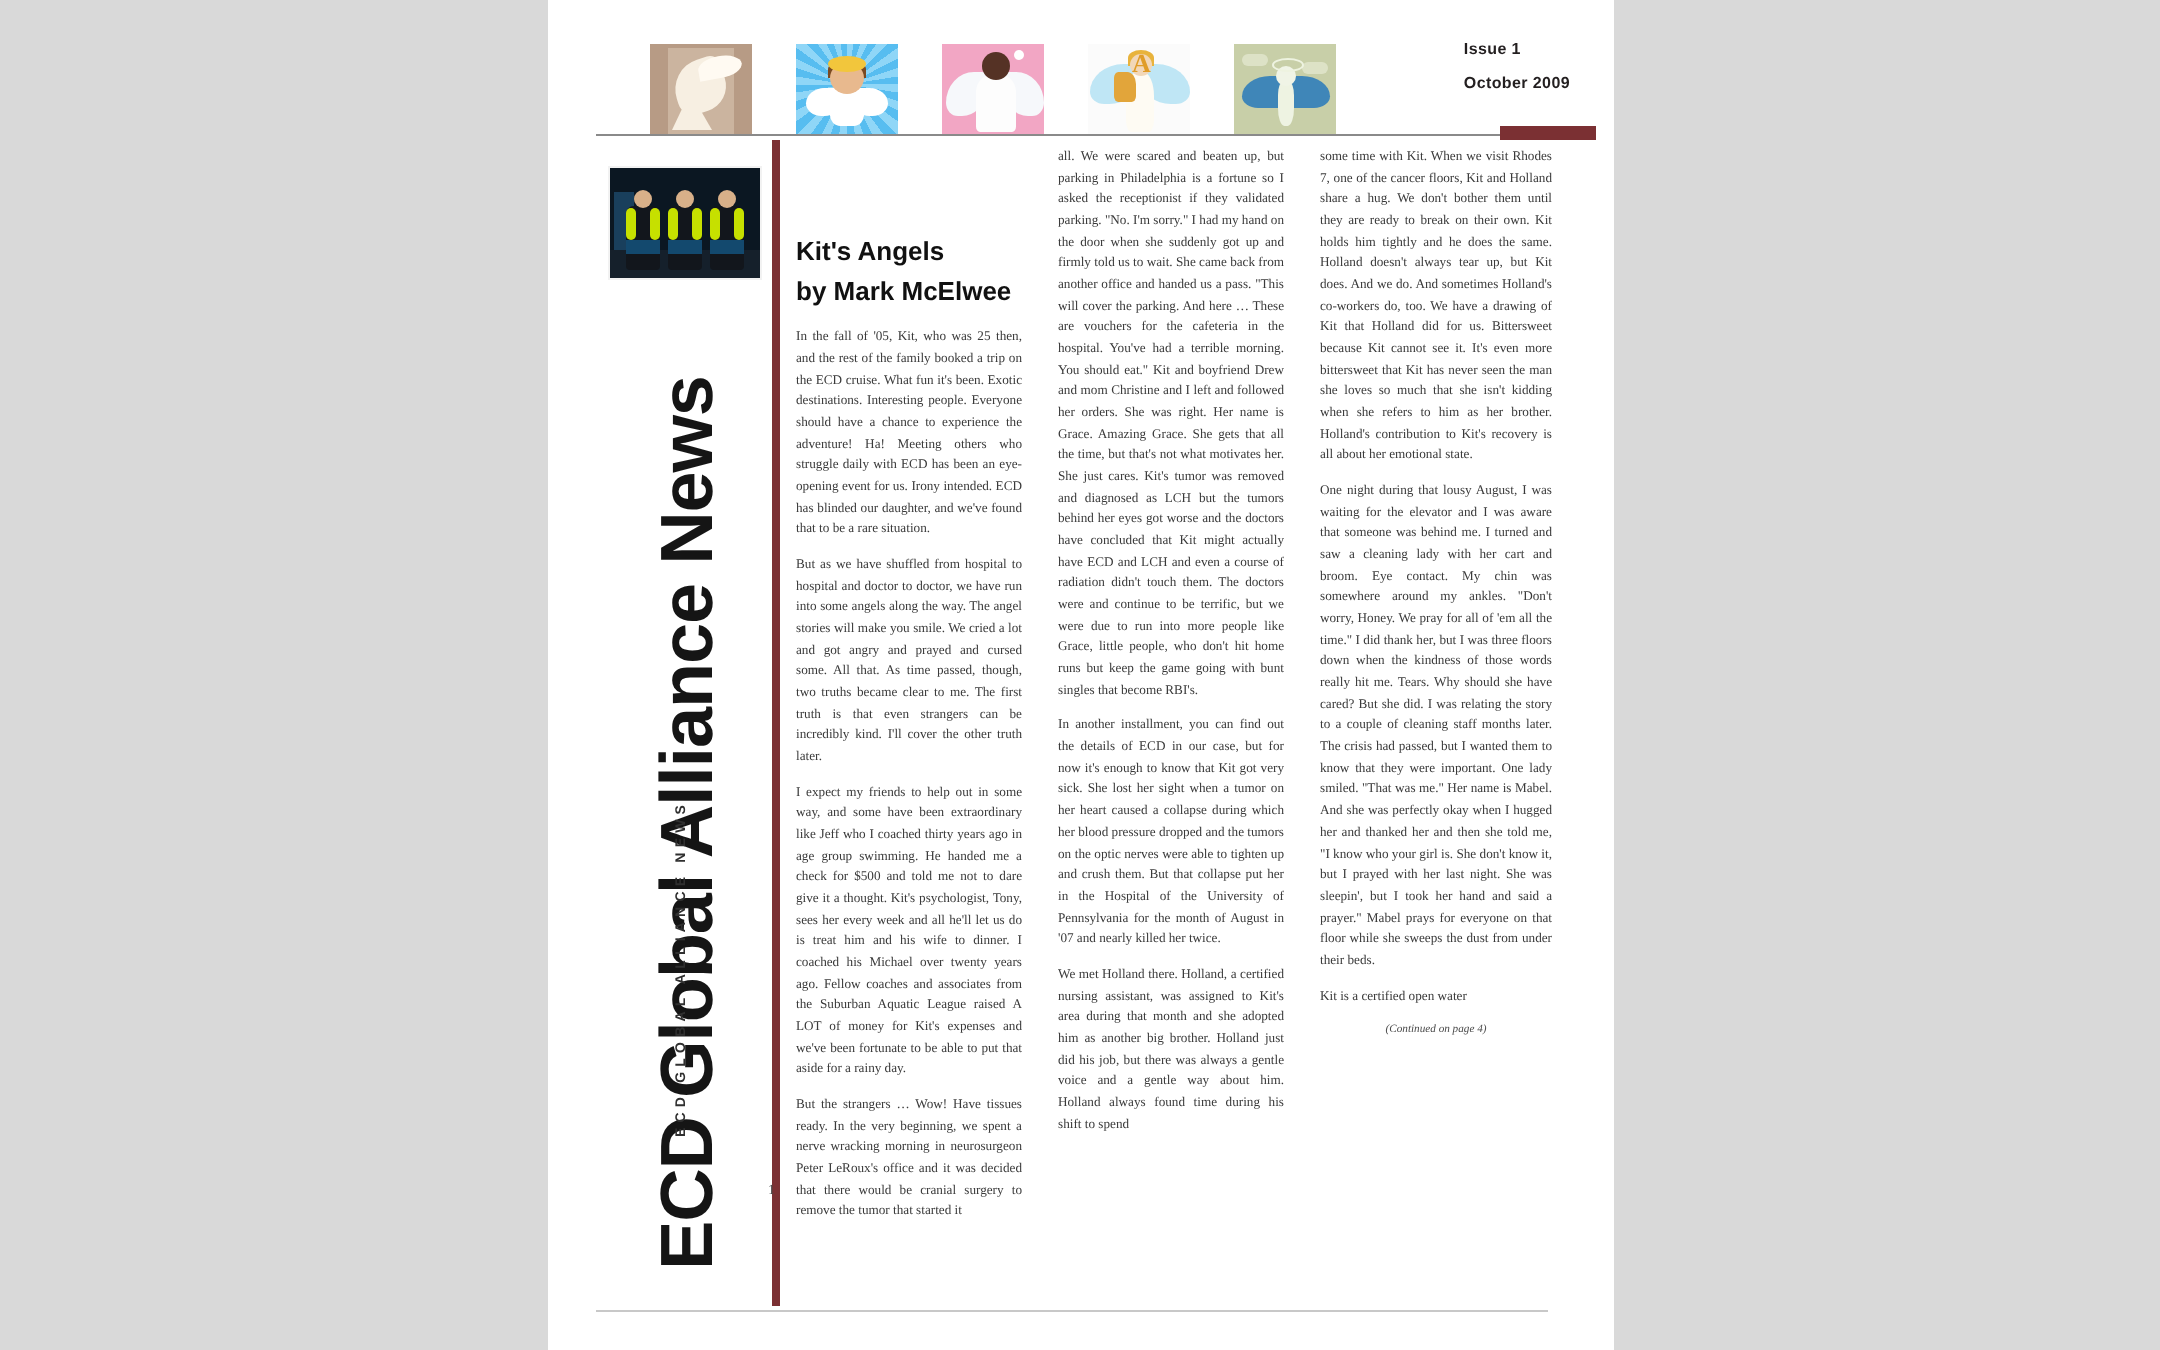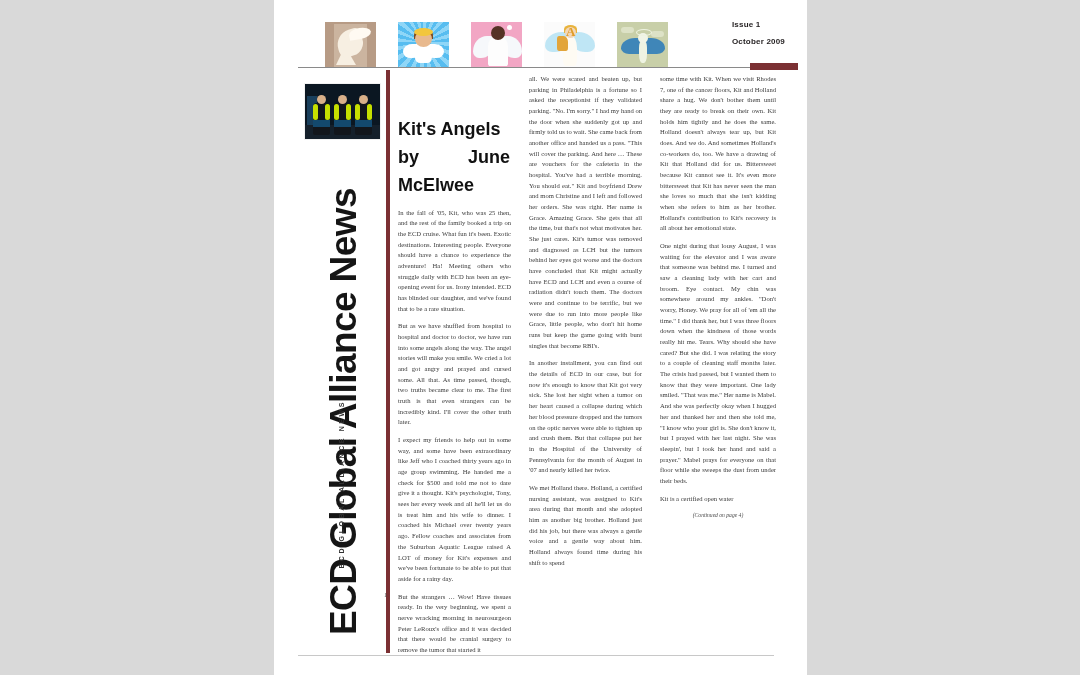--- a/index.html
+++ b/index.html
@@ -229,21 +229,21 @@
   .article {
     position: absolute;
     left: 124px;
     top: 74px;
     width: 382px;
     height: 580px;
   }
   .headline {
     font-family: "Liberation Sans", sans-serif;
     font-weight: bold;
-    font-size: 18px;
+    font-size: 13px;
     color: #111;
     line-height: 1.55;
     margin: 0 0 8px 0;
     width: 112px;
   }
   .cols {
     position: absolute;
     left: 0; top: 0;
     width: 382px;
     height: 580px;
@@ -380,21 +380,21 @@
   </div>
 
   <div class="divider"></div>
 
   <div class="article">
     <div class="cols">
 
       <div class="col col1">
         <div class="headline">
           <div>Kit's Angels</div>
-          <div>by June McElwee</div>
+          <div>by Mark McElwee</div>
         </div>
         <p>In the fall of '05, Kit, who was 25 then, and the rest of the family booked a trip on the ECD cruise. What fun it's been.   Exotic destinations.  Interesting people.  Everyone should have a chance to experience the adventure!  Ha!  Meeting others who struggle daily with ECD has been an eye-opening event for us.   Irony intended.   ECD has blinded our daughter, and we've found that to be a rare situation.</p>
         <p>But as we have shuffled from hospital to hospital and doctor to doctor, we have run into some angels along the way.  The angel stories will make you smile.  We cried a lot and got angry and prayed and cursed some.   All that.   As time passed, though, two truths became clear to me.  The first truth is that even strangers can be incredibly kind.  I'll cover the other truth later.</p>
         <p>I expect my friends to help out in some way, and some have been extraordinary like Jeff who I coached thirty years ago in age group swimming. He handed me a check for $500 and told me not to dare give it a thought.  Kit's psychologist, Tony, sees her every week and all he'll let us do is treat him and his wife to dinner. I coached his Michael over twenty years ago. Fellow coaches and associates from the Suburban Aquatic League raised A LOT of money for Kit's expenses and we've been fortunate to be able to put that aside for a rainy day.</p>
         <p>But the strangers …   Wow!  Have tissues ready.   In the very beginning, we spent a nerve wracking morning in neurosurgeon Peter LeRoux's office and it was decided that there would be cranial surgery to remove the tumor that started it</p>
       </div>
 
       <div class="col col2">
         <p>all.   We were scared and beaten up, but parking in Philadelphia is a fortune so I asked the receptionist if they validated parking.    "No. I'm sorry."   I had my hand on the door when she suddenly got up and firmly told us to wait.  She came back from another office and handed us a pass.  "This will cover the parking. And here … These are vouchers for the cafeteria in the hospital.  You've had a terrible morning.   You should eat."   Kit and boyfriend Drew and mom Christine and I left and followed her orders.  She was right.   Her name is Grace. Amazing Grace.  She gets that all the time, but that's not what motivates her.   She just cares. Kit's tumor was removed and diagnosed as LCH but the tumors behind her eyes got worse and the doctors have concluded that Kit might actually have ECD and LCH and even a course of radiation didn't touch them.  The doctors were and continue to be terrific, but we were due to run into more people like Grace, little people, who don't hit home runs but keep the game going with bunt singles that become RBI's.</p>
         <p>In another installment, you can find out the details of ECD in our case, but for now it's enough to know that Kit got very sick.  She lost her sight when a tumor on her heart caused a collapse during which her blood pressure dropped and the tumors on the optic nerves were able to tighten up and crush them.  But that collapse put her in the Hospital of the University of Pennsylvania for the month of August in '07 and nearly killed her twice.</p>

